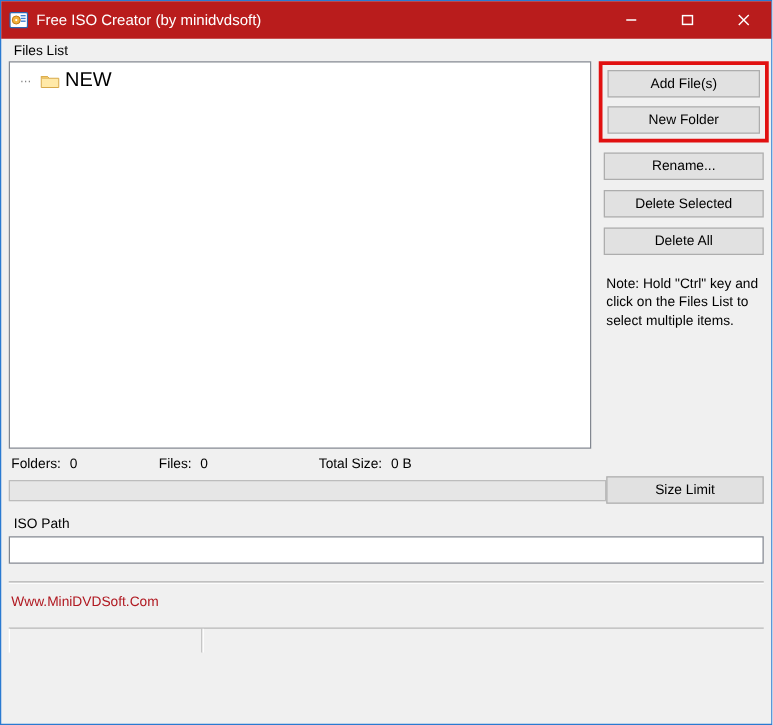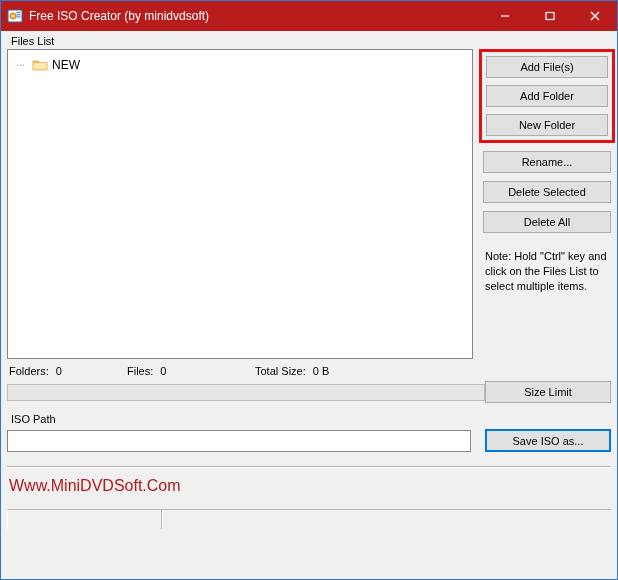--- a/index.html
+++ b/index.html
@@ -73,21 +73,21 @@
     width: 16px;
     color: #808080;
     font-size: 9px;
     letter-spacing: 1px;
   }
   .folder-icon {
     width: 16px; height: 14px;
     display: inline-block;
     margin-right: 4px;
   }
-  .tree-label { font-size: 12px; }
+  .tree-label { font-size: 16px; }
 
   .sidebar {
     width: 128px;
     display: flex; flex-direction: column;
     gap: 8px;
     padding-top: 0;
   }
   .highlight-box {
     border: 3px solid #e11111;
     padding: 4px 4px;
@@ -158,21 +158,21 @@
     margin: 14px 0 10px 0;
     box-shadow: 0 1px 0 #fff;
   }
   .footer-row {
     display: flex;
     align-items: center;
     padding: 0 2px;
   }
   .link {
     color: #b01820;
-    font-size: 16px;
+    font-size: 11px;
   }
   .footer-btns {
     margin-left: auto;
     display: flex; gap: 12px;
   }
   .footer-btns .btn { width: 116px; height: 24px; }
 
   .statusbar {
     height: 20px;
     background: #f0f0f0;
@@ -239,21 +239,20 @@
               <path d="M1 3.2 L6 3.2 L7.4 4.6 L1.8 4.6 Z" fill="#f7cf72" stroke="#d7a94a" stroke-width="0.6"></path>
             </svg>
           </span>
           <span class="tree-label">NEW</span>
         </div>
       </div>
 
       <div class="sidebar">
         <div class="highlight-box">
           <div class="btn">Add File(s)</div>
-          <div class="btn">Add Folder</div>
           <div class="btn">New Folder</div>
         </div>
         <div class="btn">Rename...</div>
         <div class="btn">Delete Selected</div>
         <div class="btn">Delete All</div>
         <div class="note">Note: Hold "Ctrl" key and click on the Files List to select multiple items.</div>
       </div>
     </div>
 
     <div class="stats-row">
@@ -272,21 +271,20 @@
     </div>
 
     <div class="progress-row">
       <div class="progress"></div>
       <div class="btn wide">Size Limit</div>
     </div>
 
     <div class="group-label" style="margin-top:10px;">ISO Path</div>
     <div class="path-row">
       <input class="path-input" type="text" value="" style="">
-      <div class="btn wide accent">Save ISO as...</div>
     </div>
 
     <div class="sep"></div>
 
     <div class="footer-row">
       <span class="link">Www.MiniDVDSoft.Com</span>
     </div>
 
     <div class="statusbar">
       <div class="cell"></div>

